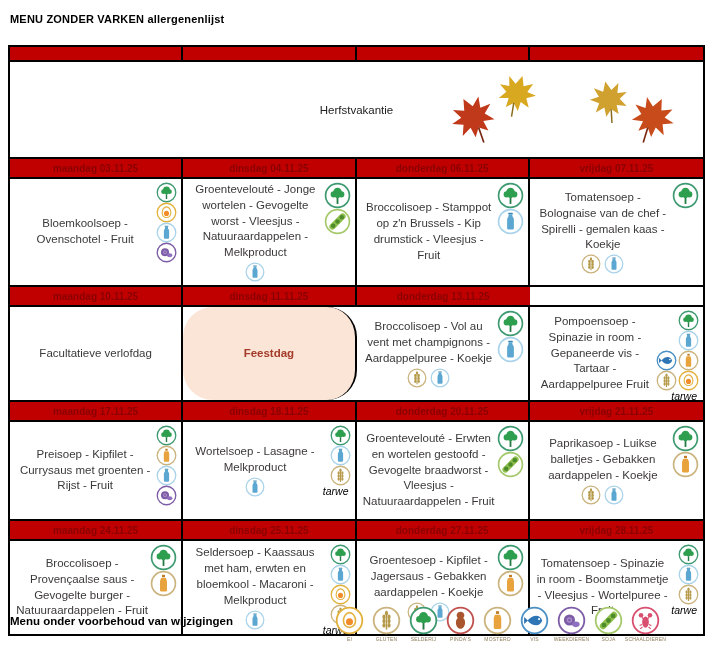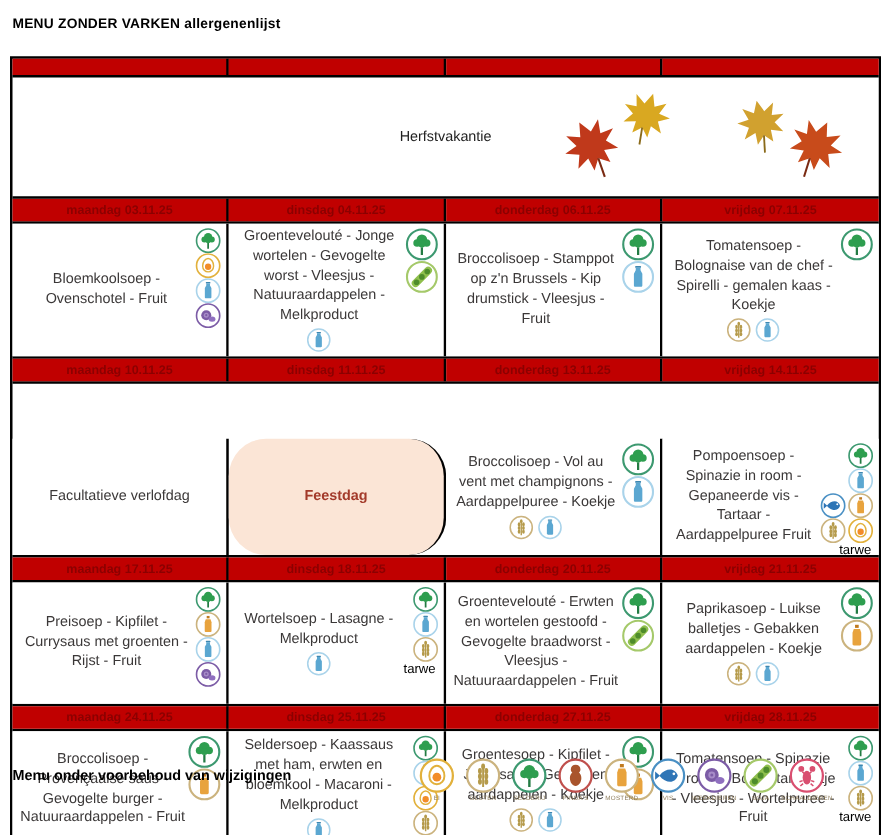--- a/index.html
+++ b/index.html
@@ -18,29 +18,29 @@
   .redbar-row .tcell{height:13px;background:var(--header-red,#C00000);}
   .banner-row{display:flex;align-items:center;justify-content:flex-end;height:95px;
     padding:0 14px;border-bottom:2px solid #000;position:relative;}
   .banner-text{position:absolute;left:0;right:0;text-align:center;font-size:11.5px;color:#222;}
   .leaves{display:block;}
   .date-cell{background:var(--header-red,#C00000);color:var(--date-text,#8B0000);
     font-weight:bold;font-size:10px;display:flex;align-items:center;justify-content:center;
     height:18px;}
   .menu-row .tcell{background:#fff;padding:3px 4px;}
   .rh1 .tcell{height:106px;}
-  .rh2 .tcell{height:93px;margin-top:44px;}
+  .rh2 .tcell{height:93px;}
   .rh3 .tcell{height:97px;}
   .rh4 .tcell{height:93px;}
   .cell-main{display:flex;height:100%;align-items:stretch;}
   .cell-text{flex:1;display:flex;flex-direction:column;justify-content:center;align-items:center;
     text-align:center;font-size:11.5px;line-height:1.38;color:var(--menu-text,#3B3838);min-width:0;padding:0 2px;}
   .small-icons{display:flex;gap:3px;margin-top:1px;}
   .small-icons:empty{display:none;}
-  .cell-icons{display:flex;flex-direction:column;align-items:flex-end;justify-content:flex-start;gap:0;}
+  .cell-icons{display:flex;flex-direction:column;align-items:flex-end;justify-content:flex-start;gap:0;font-style:italic;}
   .cell-icons:empty{display:none;}
   .icon-row{display:flex;justify-content:flex-end;gap:1px;margin-bottom:-1px;}
   .al-icon svg{display:block;}
   .icon-note{font-size:10.5px;color:#000;text-align:right;padding-right:2px;}
   .feestdag{background:var(--feestdag-bg,#FBE5D6) !important;border-radius:30px;}
   .feestdag .cell-text{color:var(--feestdag-text,#A33A2A);font-weight:bold;}
   .footer{position:absolute;left:10px;top:606px;width:687px;display:flex;
     justify-content:space-between;align-items:flex-start;}
   .footer-note{font-weight:bold;font-size:11.5px;padding-top:9px;}
   .legend{display:flex;gap:6px;padding-right:36px;}
@@ -259,21 +259,20 @@
             </span>
           </div>
         </div>
     </div>
   </div>
 
   <div class="trow">
     <div class="tcell date-cell">maandag 10.11.25</div>
     <div class="tcell date-cell">dinsdag 11.11.25</div>
     <div class="tcell date-cell">donderdag 13.11.25</div>
-    <div class="tcell date-cell">vrijdag 14.11.25</div>
   </div>
   <div class="trow menu-row rh2">
     <div class="tcell">
       <div class="cell-main">
           <div class="cell-text">
             <span>Facultatieve verlofdag</span>
           </div>
         </div>
     </div>
     <div class="tcell feestdag">

